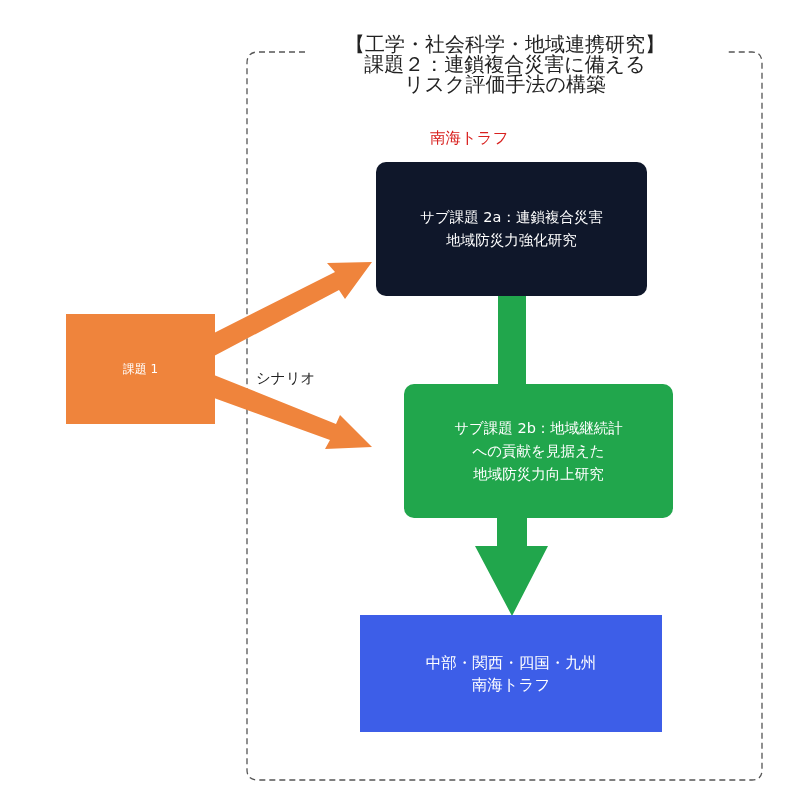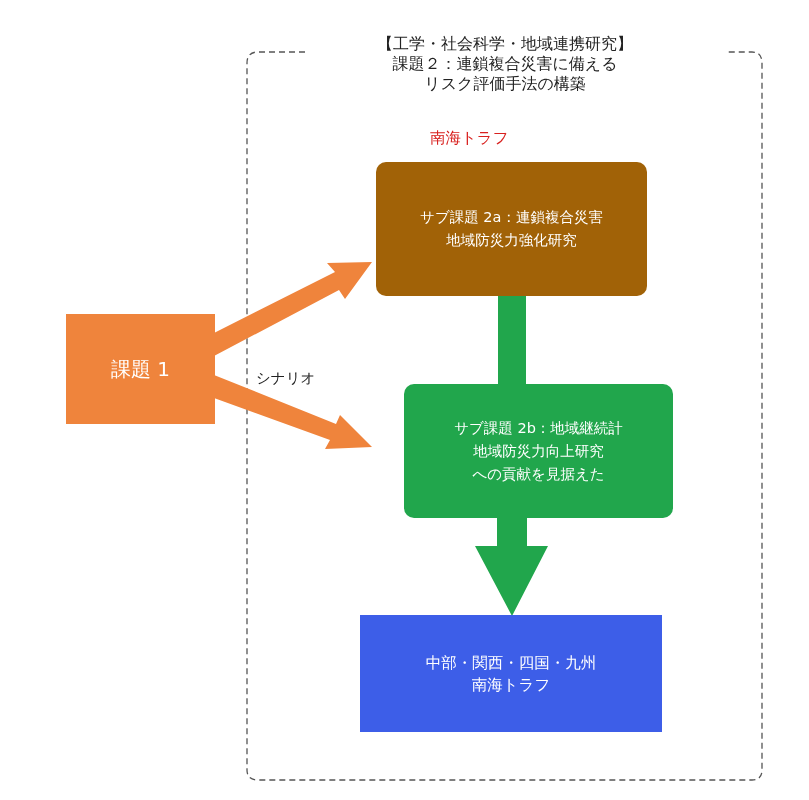--- a/index.html
+++ b/index.html
@@ -1,29 +1,29 @@
 <!DOCTYPE html>
 <html><head>
   <meta charset="utf-8">
   <style>
     html, body { margin: 0; padding: 0; background: #ffffff; }
     body { width: 809px; height: 800px; position: relative; overflow: hidden;
       font-family: "DejaVu Sans", "Liberation Sans", sans-serif; }
     .abs { position: absolute; }
     .frame-svg { position: absolute; left: 0; top: 0; }
     .title { left: 330px; top: 34px; width: 350px; text-align: center;
-      font-size: 16px; line-height: 20px; color: #222; }
+      font-size: 20px; line-height: 20px; color: #222; }
     .title div { white-space: nowrap; }
     .region { left: 430px; top: 128px; width: 160px; text-align: left;
       font-size: 15.5px; color: #d8201e; }
     .box { display: flex; align-items: center; justify-content: center;
       text-align: center; color: #ffffff; font-size: 14.5px; line-height: 23px; }
     .box div { white-space: nowrap; }
-    .box-task1 { left: 66px; top: 314px; width: 149px; height: 110px; background: #ef843c; font-size: 20px; }
-    .box-2a { left: 376px; top: 162px; width: 271px; height: 134px; background: #a16207; border-radius: 10px; }
+    .box-task1 { left: 66px; top: 314px; width: 149px; height: 110px; background: #ef843c; font-size: 12px; }
+    .box-2a { left: 376px; top: 162px; width: 271px; height: 134px; background: #0f172a; border-radius: 10px; }
     .box-2b { left: 380px; top: 384px; width: 269px; height: 134px; background: #21a64c; border-radius: 10px; margin-left: 24px; }
     .box-cabinet { left: 360px; top: 615px; width: 302px; height: 117px; background: #3d5ee8; font-size: 15.5px; line-height: 22px; }
     .scenario { left: 256px; top: 369px; font-size: 14.5px; color: #222; white-space: nowrap; }
   </style>
 </head>
 <body>
 
 <svg class="frame-svg" width="809" height="800">
 
   <path d="M 305 52 L 258 52 Q 247 52 247 63 L 247 770 Q 247 780 258 780 L 752 780 Q 762 780 762 770 L 762 63 Q 762 52 752 52 L 725 52" fill="none" stroke="#555555" stroke-width="1.3" stroke-dasharray="6,4"></path>
@@ -54,22 +54,22 @@
 <div class="abs box box-2a">
   <div>
     <div>サブ課題 2a：連鎖複合災害</div>
     <div>地域防災力強化研究</div>
   </div>
 </div>
 
 <div class="abs box box-2b">
   <div>
     <div>サブ課題 2b：地域継続計</div>
+    <div>への貢献を見据えた</div>
     <div>地域防災力向上研究</div>
-    <div>への貢献を見据えた</div>
   </div>
 </div>
 
 <div class="abs box box-cabinet">
   <div>
     <div>中部・関西・四国・九州</div>
     <div>南海トラフ</div>
   </div>
 </div>
 

